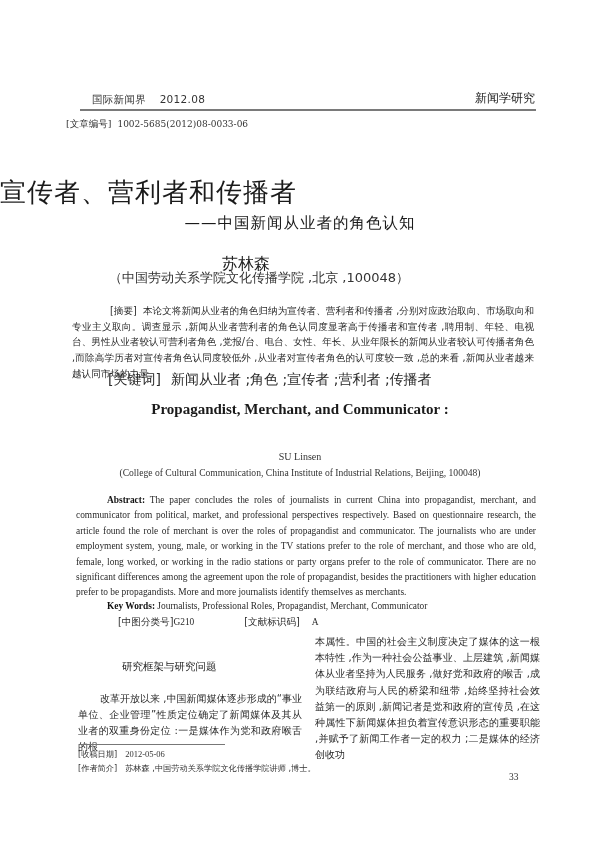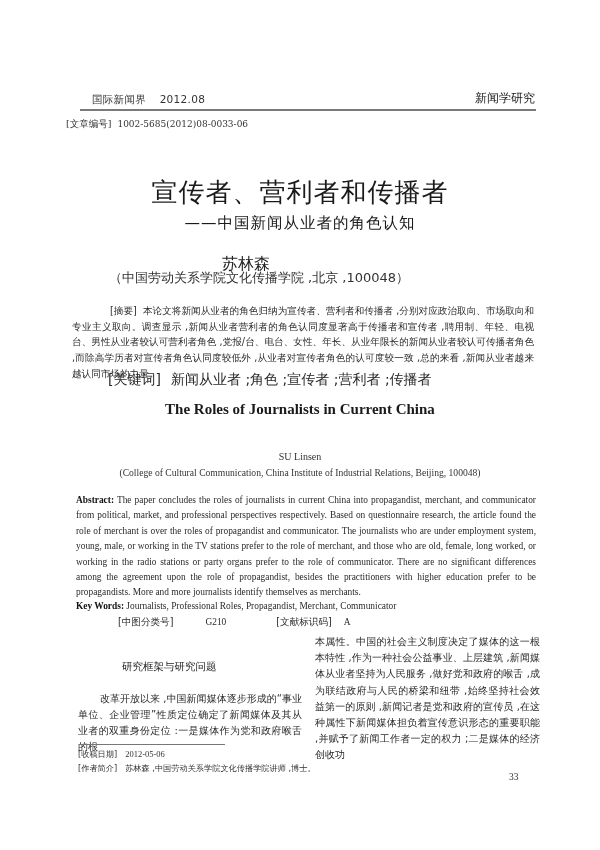--- a/index.html
+++ b/index.html
@@ -3,37 +3,37 @@
 <meta charset="utf-8">
 <style>
   html, body { margin: 0; padding: 0; background: #ffffff; }
   body { width: 600px; height: 850px; position: relative; overflow: hidden; color: #2a2a2a; font-family: "DejaVu Sans", sans-serif; }
   .abs { position: absolute; }
   .header-left { left: 92px; top: 93px; font-size: 10.5px; color: #333; letter-spacing: 0.3px; }
   .header-right { right: 65px; top: 90px; font-size: 12px; color: #222; }
   .header-rule { left: 80px; top: 109px; width: 456px; height: 2px; background: #7a7a7a; }
   .article-no { left: 66px; top: 118px; font-size: 9.5px; color: #333; }
   .article-no .val { font-family: "DejaVu Serif", serif; font-size: 9px; margin-left: 6px; }
-  .title-cn { left: 0; width: 600px; top: 175px; text-align: center; font-size: 26px; color: #1a1a1a; letter-spacing: 1px; }
+  .title-cn { left: 0; width: 600px; top: 175px; text-align: left; font-size: 26px; color: #1a1a1a; letter-spacing: 1px; }
   .subtitle-cn { left: 0; width: 600px; top: 213px; text-align: center; font-size: 15.5px; color: #1a1a1a; letter-spacing: 1px; }
   .author-cn { left: 0; width: 492px; top: 254px; text-align: center; font-size: 16px; color: #222; }
   .affil-cn { left: 0; width: 518px; top: 269px; text-align: center; font-size: 13px; color: #333; }
   .abstract-cn { left: 72px; top: 303px; width: 462px; font-size: 9.6px; line-height: 15.7px; color: #2a2a2a; text-align: justify; }
   .abstract-cn .lbl { margin-left: 38px; }
   .keywords-cn { left: 108px; top: 371px; font-size: 14px; color: #2a2a2a; }
   .keywords-cn .val { margin-left: 10px; }
   .title-en { left: 0; width: 600px; top: 398px; text-align: center; font-family: "Liberation Serif", serif; font-weight: bold; font-size: 15px; line-height: 22px; color: #1a1a1a; }
   .author-en { left: 0; width: 600px; top: 451px; text-align: center; font-family: "Liberation Serif", serif; font-size: 10px; color: #333; }
   .affil-en { left: 0; width: 600px; top: 467px; text-align: center; font-family: "Liberation Serif", serif; font-size: 9.6px; color: #333; }
   .abstract-en { left: 76px; top: 493px; width: 460px; font-family: "Liberation Serif", serif; font-size: 9.4px; line-height: 15.4px; color: #2a2a2a; text-align: justify; }
-  .abstract-en b, .kw-en b { color: #111; }
+  .abstract-en b, .kw-en b { color: #111; margin-left: 31px; }
   .kw-en { left: 76px; top: 601px; width: 460px; font-family: "Liberation Serif", serif; font-size: 9.4px; color: #2a2a2a; }
   .class-row { left: 118px; top: 616px; font-size: 9.6px; color: #2a2a2a; }
   .class-row .serif { font-family: "Liberation Serif", serif; font-size: 9.4px; }
-  .class-row .gap1 { margin-left: 32px; }
+  .class-row .gap1 { margin-left: 0; }
   .class-row .gap2 { margin-left: 50px; }
   .class-row .gap3 { margin-left: 12px; }
   .section-heading { left: 122px; top: 660px; font-size: 10.5px; color: #222; }
   .col-left { left: 78px; top: 691px; width: 224px; font-size: 10px; line-height: 16px; color: #2a2a2a; text-align: justify; }
   .col-left .indent { display: inline-block; width: 22px; }
   .col-right { left: 315px; top: 634px; width: 225px; font-size: 10px; line-height: 16.2px; color: #2a2a2a; text-align: justify; }
   .foot-rule { left: 80px; top: 744px; width: 145px; height: 1px; background: #777; }
   .foot-line { left: 78px; font-size: 8.2px; color: #333; }
   .foot-line .val { margin-left: 8px; }
   .foot-line .serif { font-family: "Liberation Serif", serif; font-size: 8.5px; }
@@ -60,21 +60,21 @@
 
 <div class="abs abstract-cn">
   <span class="lbl">[摘要]</span>&nbsp;&nbsp;<span>本论文将新闻从业者的角色归纳为宣传者、营利者和传播者 ,分别对应政治取向、市场取向和专业主义取向。调查显示 ,新闻从业者营利者的角色认同度显著高于传播者和宣传者 ,聘用制、年轻、电视台、男性从业者较认可营利者角色 ,党报/台、电台、女性、年长、从业年限长的新闻从业者较认可传播者角色 ,而除高学历者对宣传者角色认同度较低外 ,从业者对宣传者角色的认可度较一致 ,总的来看 ,新闻从业者越来越认同市场的力量。</span>
 </div>
 
 <div class="abs keywords-cn">
   <span>[关键词]</span><span class="val">新闻从业者 ;角色 ;宣传者 ;营利者 ;传播者</span>
 </div>
 
 <div class="abs title-en">
-  <div>The Roles of Journalists in Current China</div>
+  <div>Propagandist, Merchant, and Communicator :</div>
 </div>
 <div class="abs author-en">SU Linsen</div>
 <div class="abs affil-en">(College of Cultural Communication, China Institute of Industrial Relations, Beijing, 100048)</div>
 
 <div class="abs abstract-en">
   <b>Abstract:</b> <span>The paper concludes the roles of journalists in current China into propagandist, merchant, and communicator from political, market, and professional perspectives respectively. Based on questionnaire research, the article found the role of merchant is over the roles of propagandist and communicator. The journalists who are under employment system, young, male, or working in the TV stations prefer to the role of merchant, and those who are old, female, long worked, or working in the radio stations or party organs prefer to the role of communicator. There are no significant differences among the agreement upon the role of propagandist, besides the practitioners with higher education prefer to be propagandists. More and more journalists identify themselves as merchants.</span>
 </div>
 
 <div class="abs kw-en">
   <b>Key Words:</b> <span>Journalists, Professional Roles, Propagandist, Merchant, Communicator</span>

